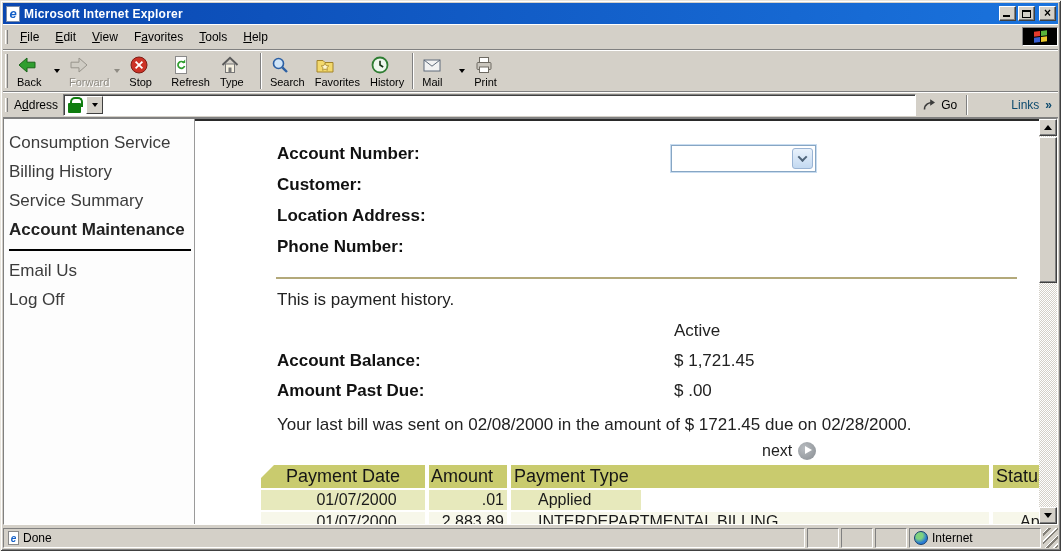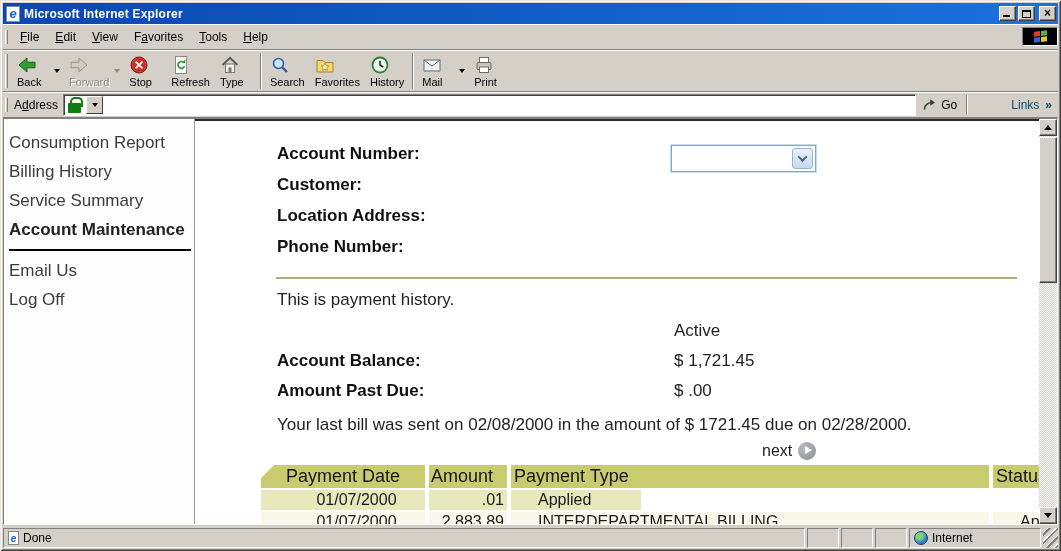--- a/index.html
+++ b/index.html
@@ -272,21 +272,21 @@
     <span class="links">
         <span>Links</span>
         <b class="chev">»</b>
       </span>
   </div>
 
   <div class="content">
 
     <div class="sidebar">
 
-    <div class="side-item">Consumption Report</div>
+    <div class="side-item">Consumption Service</div>
         <div class="side-item">Billing History</div>
         <div class="side-item">Service Summary</div>
         <div class="side-item active">Account Maintenance</div>
         <div class="side-item">Email Us</div>
         <div class="side-item">Log Off</div>
       </div>
 
     <div class="main">
       <div class="page">
         <div class="frow"><span class="flabel">Account Number:</span></div>

